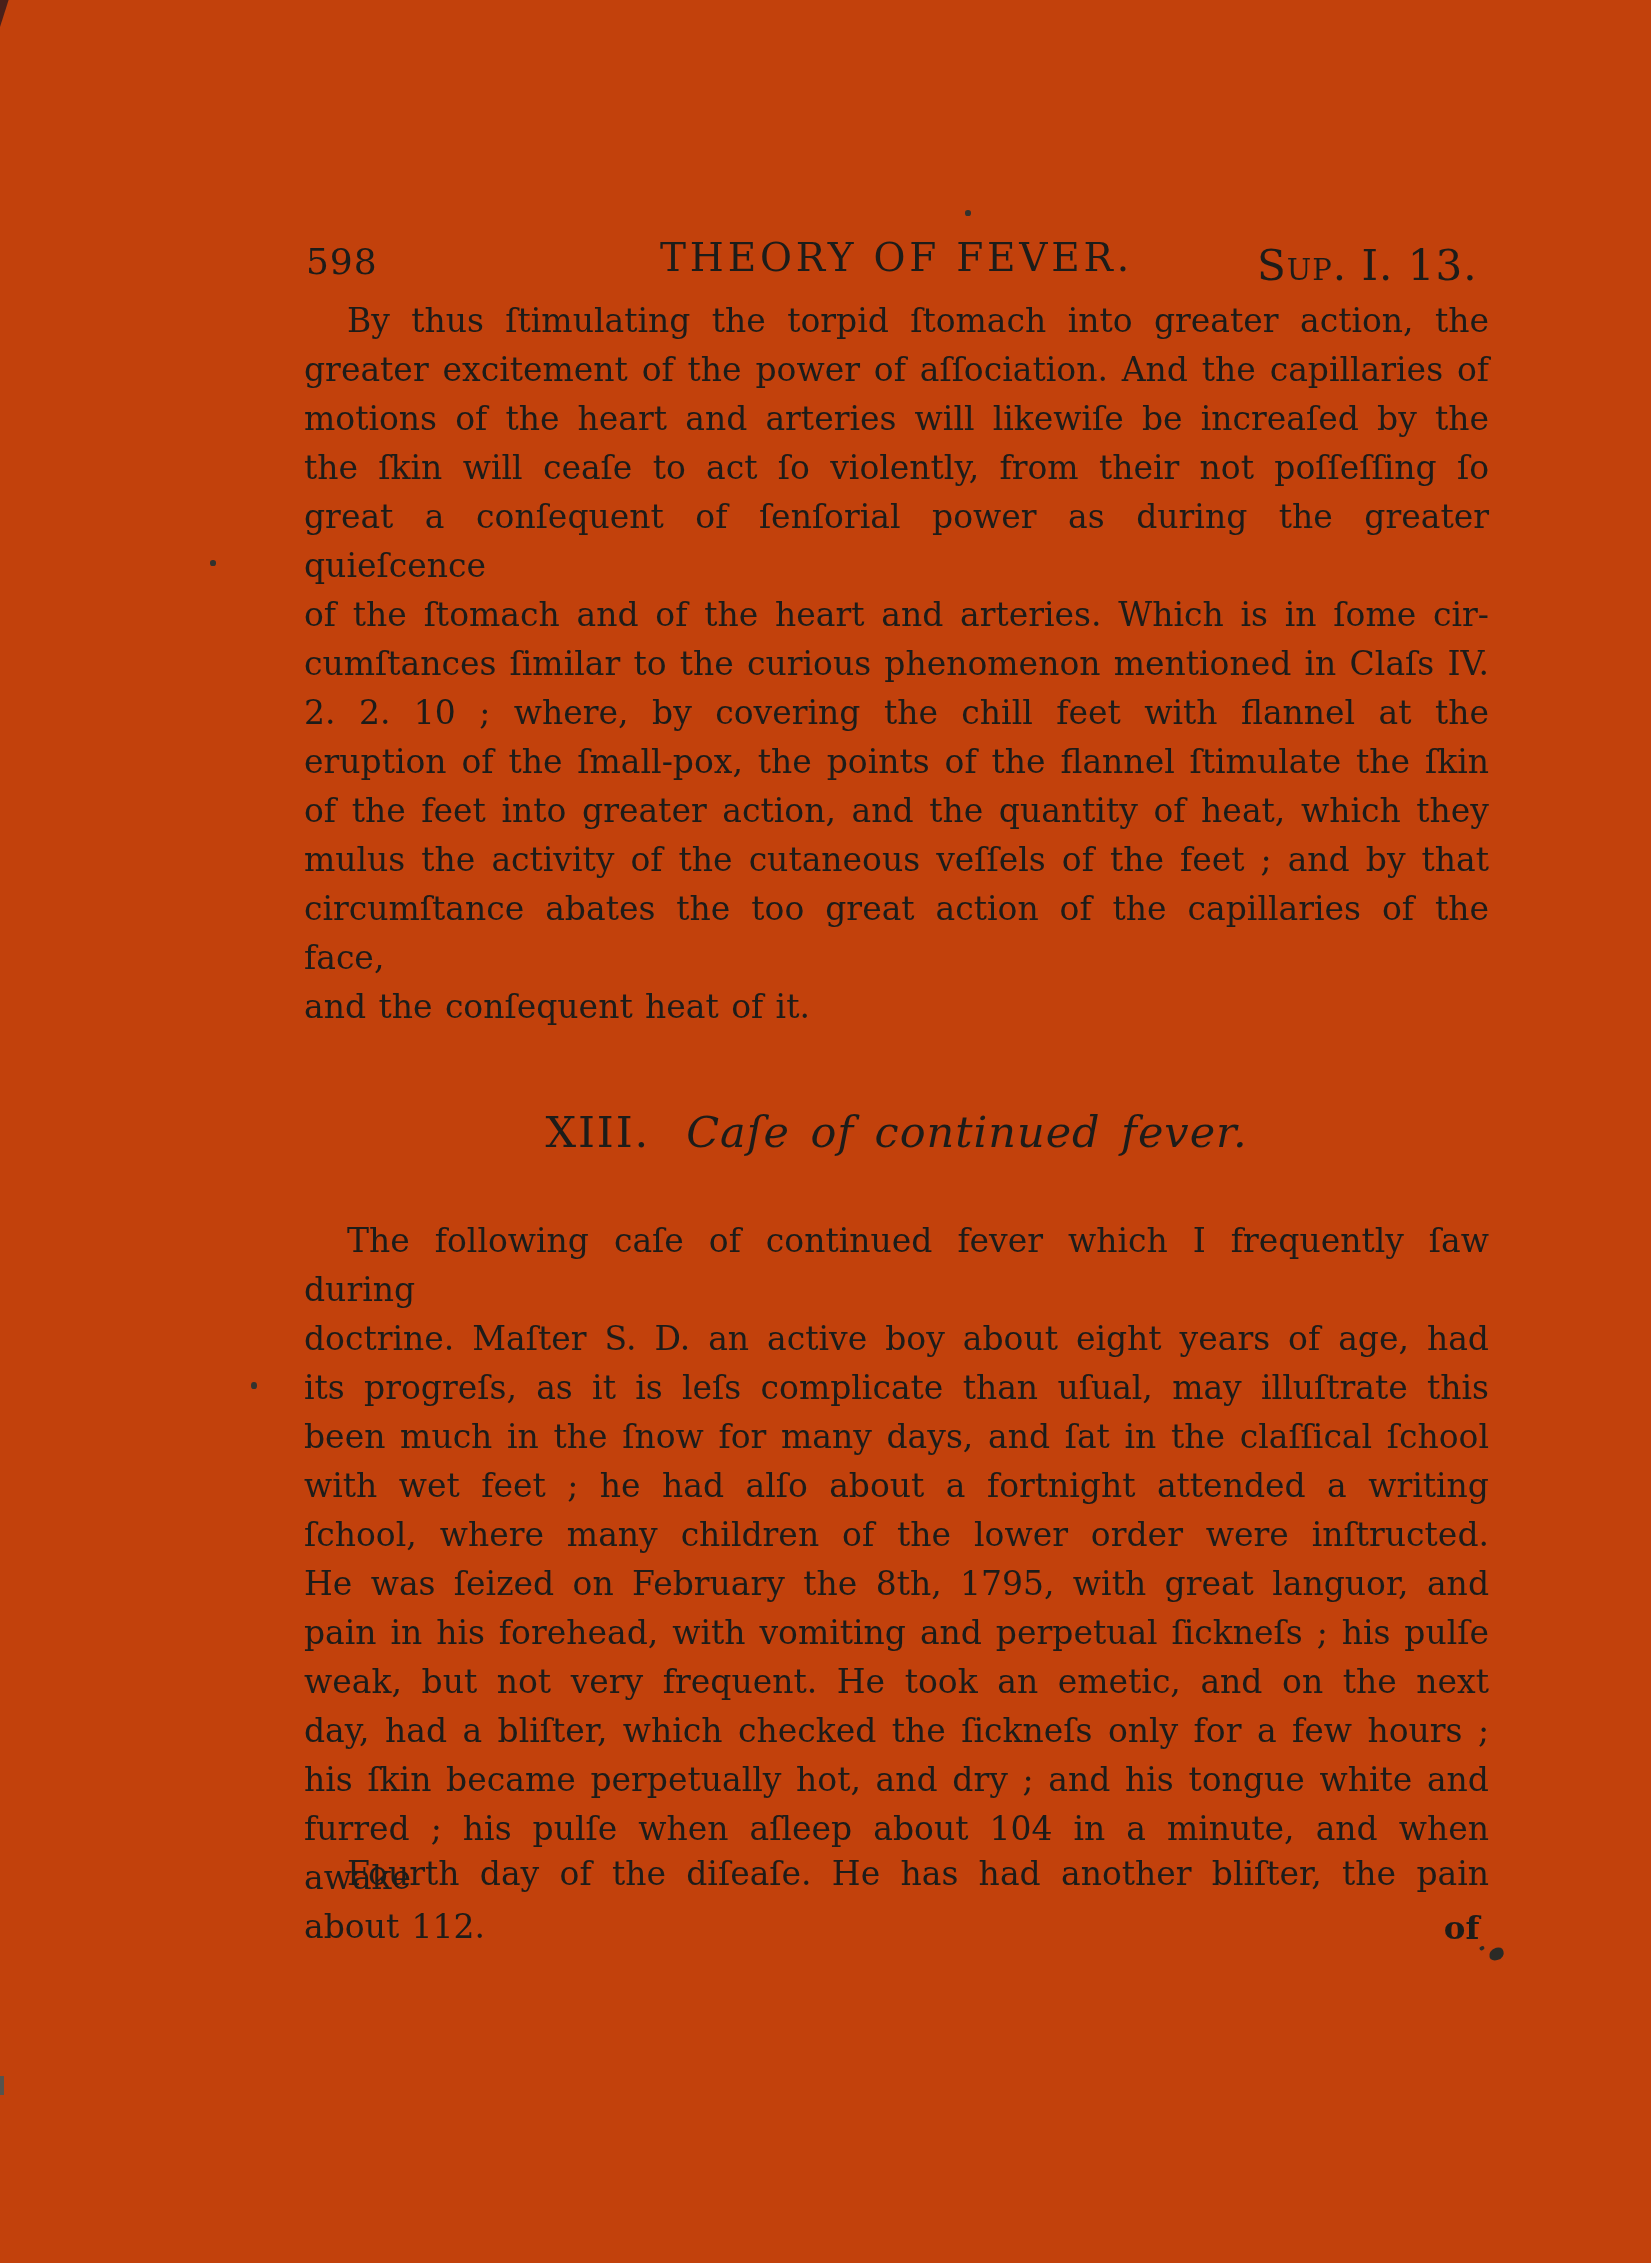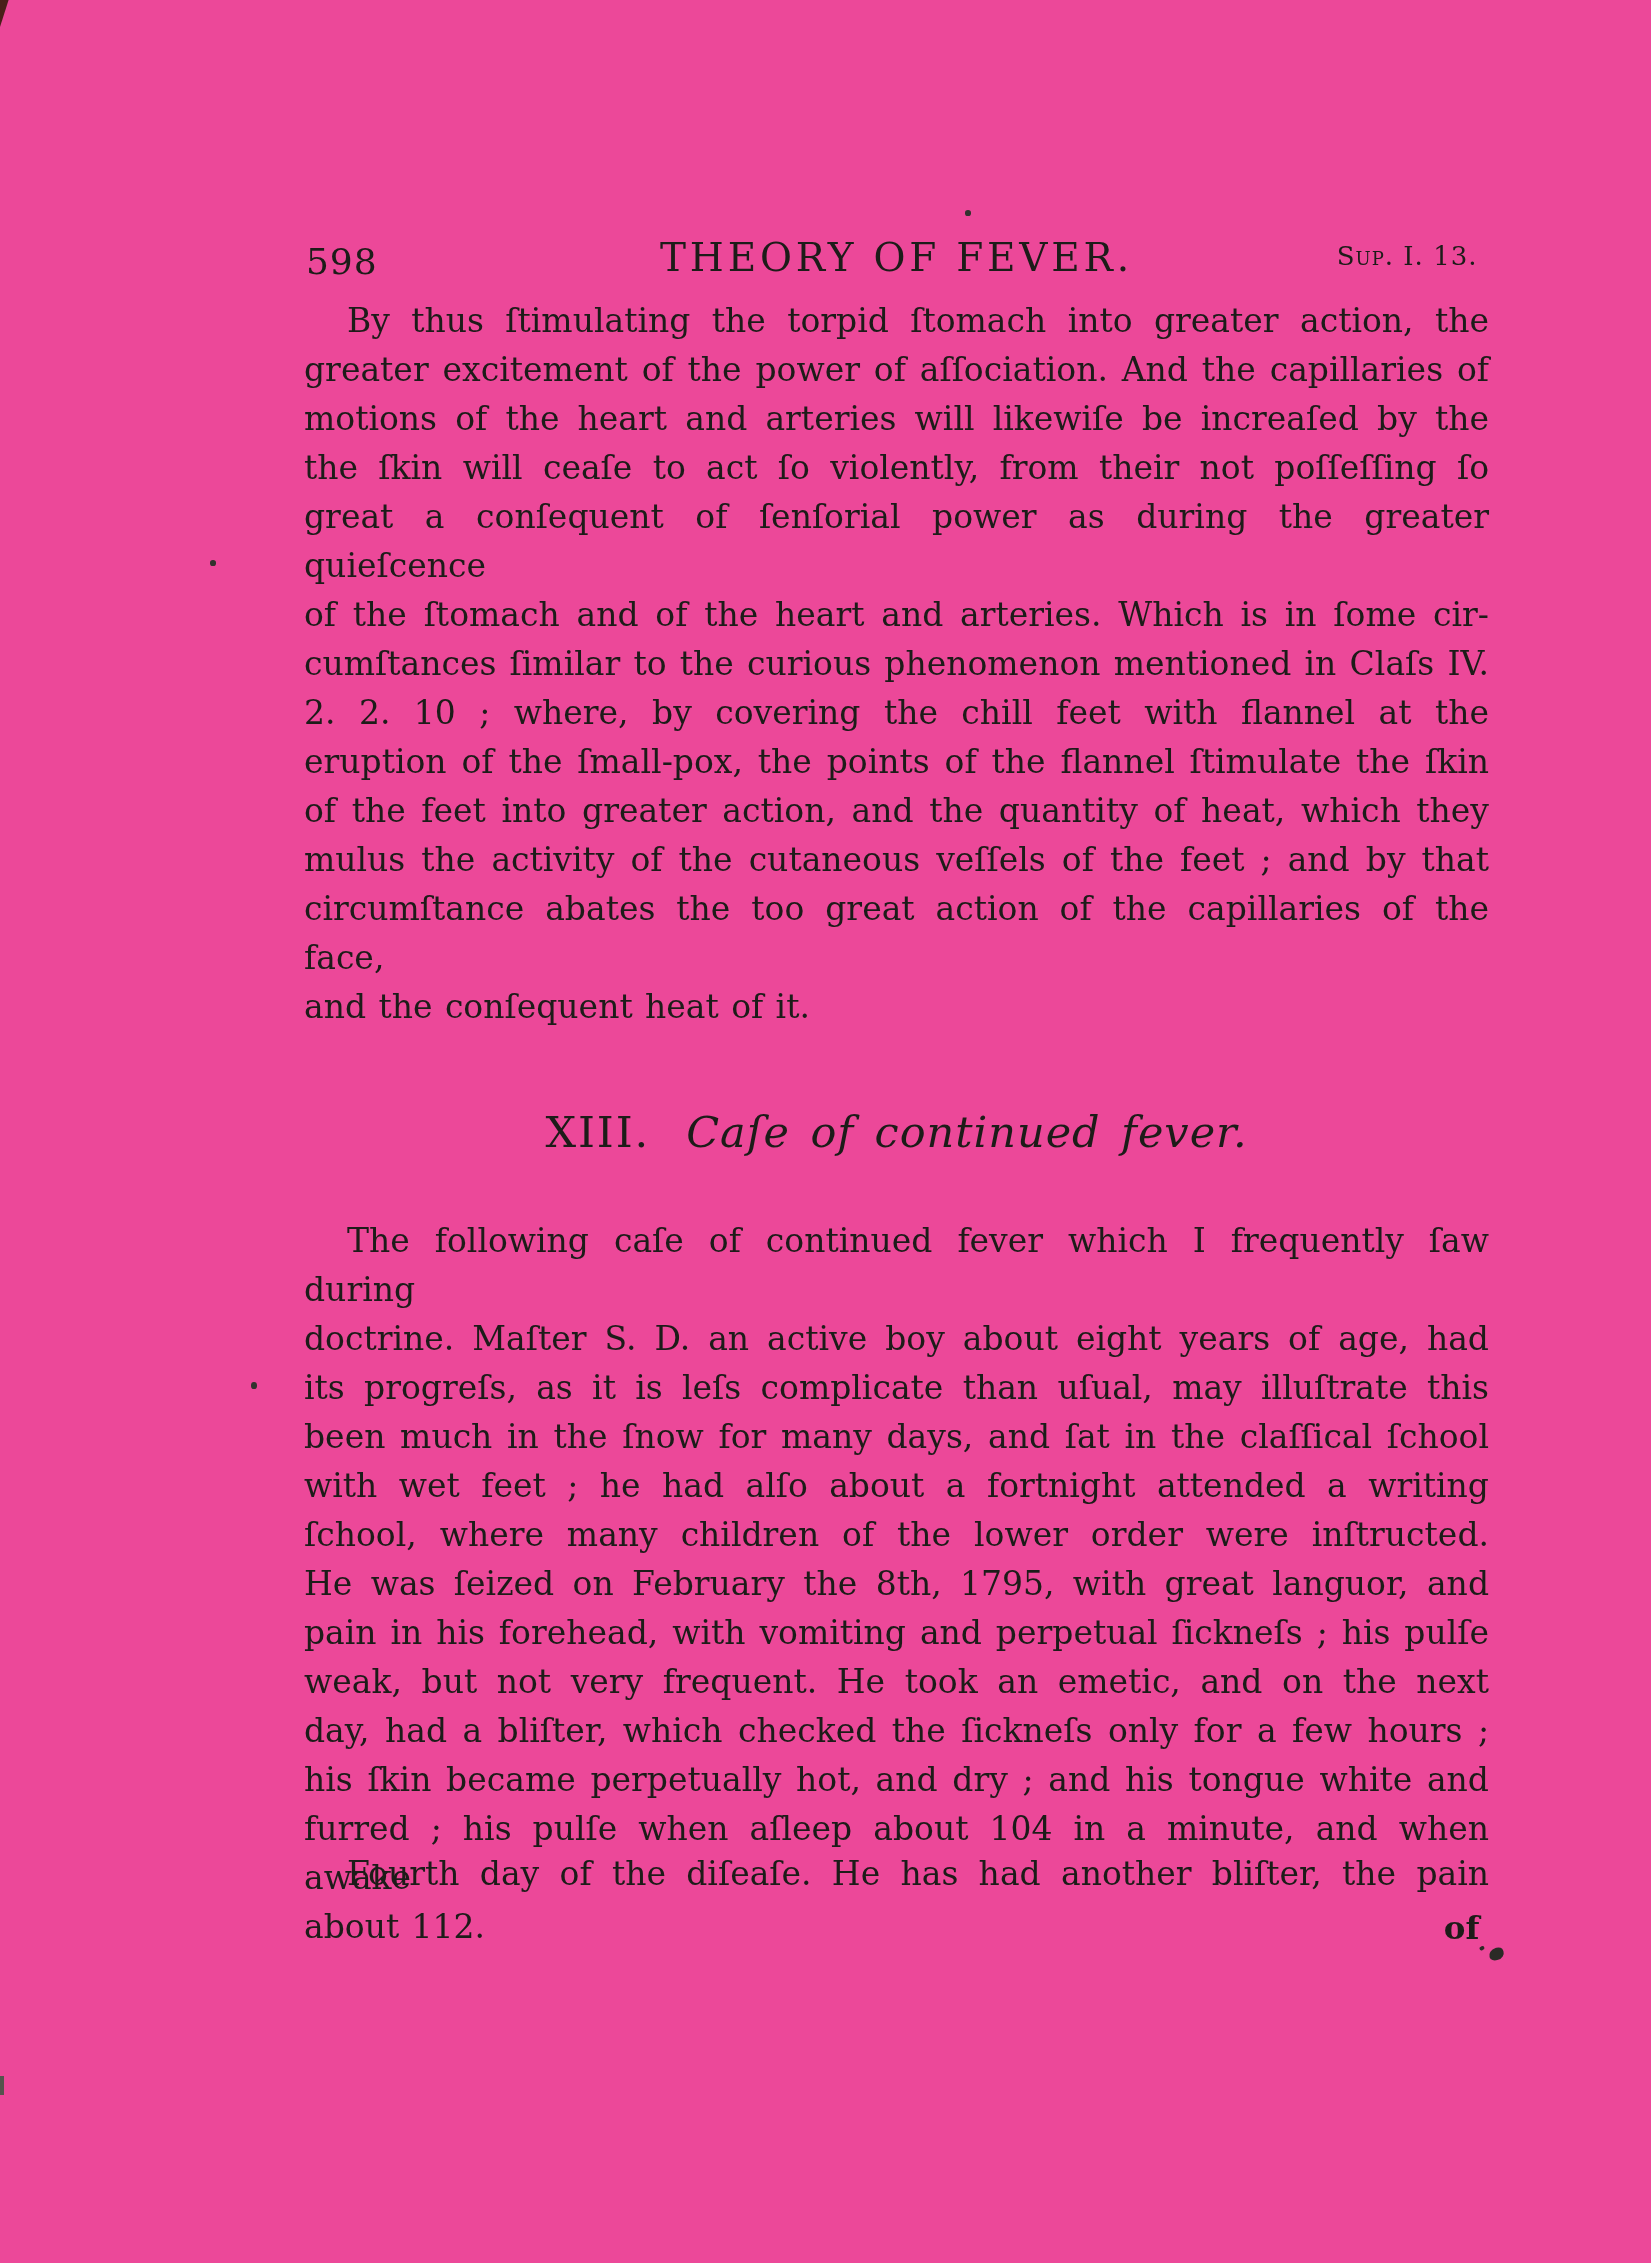--- a/index.html
+++ b/index.html
@@ -11,21 +11,21 @@
     width: 1652px;
     height: 2264px;
     position: relative;
     font-family: "DejaVu Serif", "Liberation Serif", serif;
     color: #1d1c19;
     overflow: hidden;
   }
   .page {
     position: absolute;
     inset: 0;
-    background: #ec4899;
+    background: #c2410c;
   }
   .text-block {
     position: absolute;
     left: 304px;
     width: 1185px;
     top: 0;
   }
   
   .running-head {
     position: absolute;
@@ -47,21 +47,21 @@
     transform: translateX(-50%);
     top: 1.9px;
     font-size: 39px;
     letter-spacing: 3.8px;
     white-space: nowrap;
   }
   .section-ref {
     position: absolute;
     right: 11.5px;
     top: 7.6px;
-    font-size: 26px;
+    font-size: 42px;
     font-variant: small-caps;
     letter-spacing: 1px;
     white-space: nowrap;
   }
   
   .para {
     position: absolute;
     left: 0;
     width: 100%;
     font-size: 33px;

